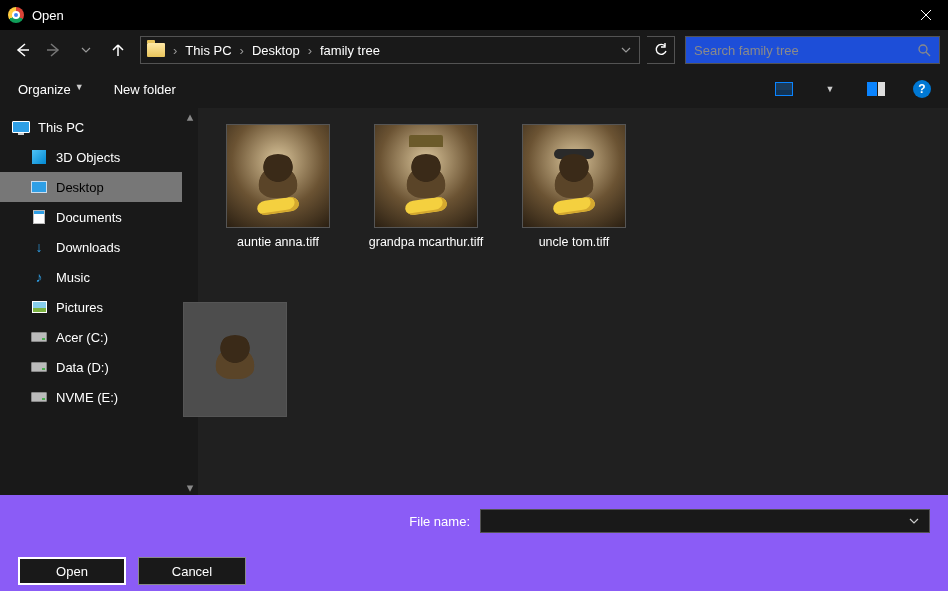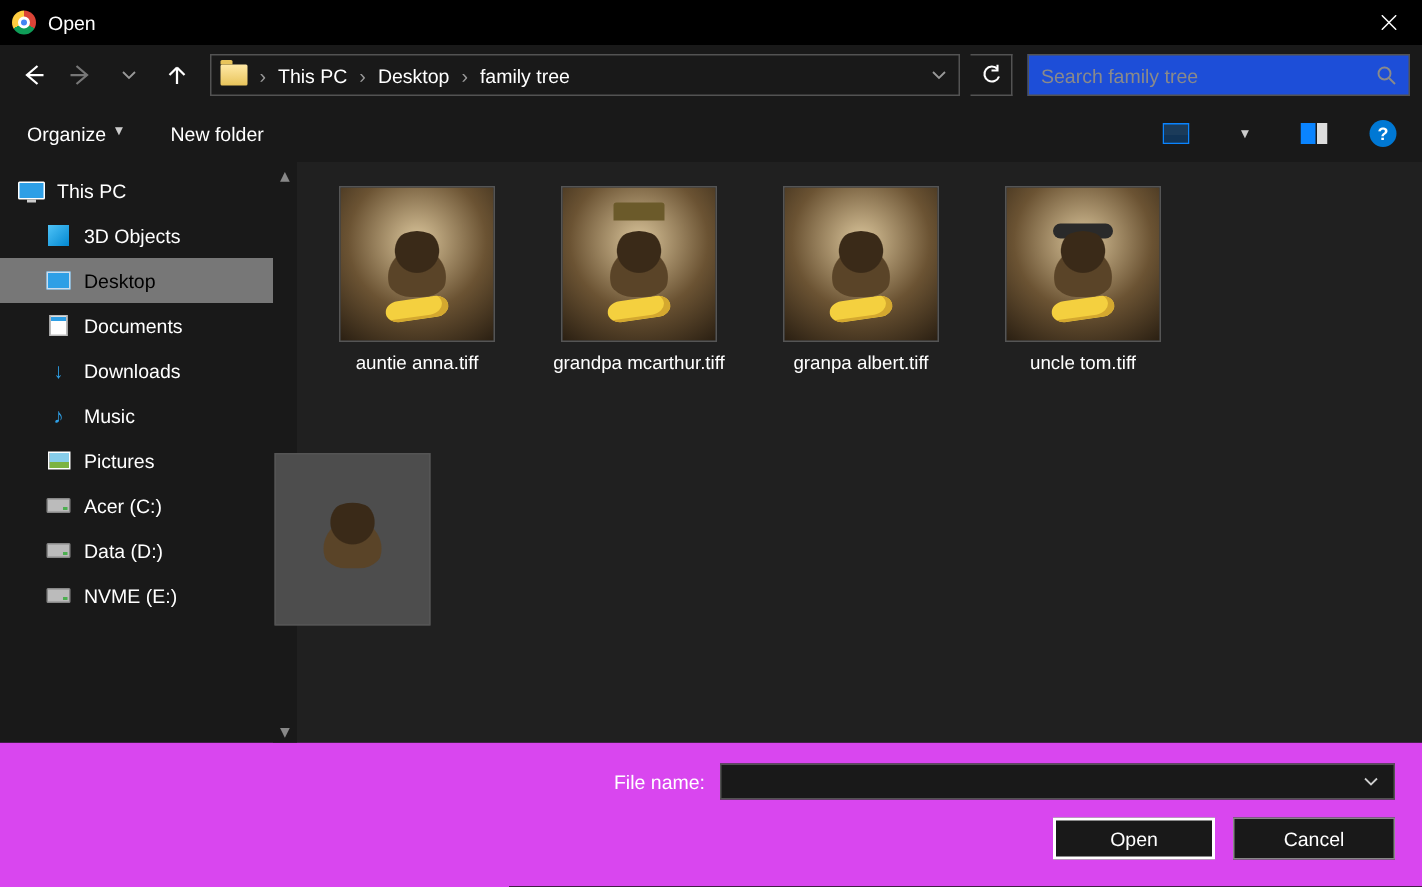--- a/index.html
+++ b/index.html
@@ -71,21 +71,21 @@
   .content{flex:1;background:#202020;padding:12px 10px;display:flex;gap:8px;align-items:flex-start;}
   .file-item{width:140px;display:flex;flex-direction:column;align-items:center;text-align:left;gap:6px;padding:4px;}
   .thumb{width:104px;height:104px;border:1px solid #555;background:radial-gradient(circle at 50% 35%, #d9c49a 0%, #6b5333 55%, #2a1f12 100%);position:relative;overflow:hidden;}
   .thumb::after{content:"";position:absolute;left:50%;top:28%;width:44px;height:44px;background:radial-gradient(circle at 50% 30%, #3a2a18 0 38%, transparent 40%), radial-gradient(circle at 50% 70%, #5a4428 0 50%, transparent 52%);transform:translateX(-50%);border-radius:50% 50% 40% 40%;}
   .banana{position:absolute;left:50%;bottom:14%;width:42px;height:14px;background:#f4d03f;border-radius:10px 10px 10px 10px / 8px 8px 8px 8px;transform:translateX(-50%) rotate(-8deg);box-shadow:inset -4px -2px 0 #d4a82f;}
   .thumb.hat::before{content:"";position:absolute;left:50%;top:10%;width:34px;height:12px;background:#6b5a2a;transform:translateX(-50%);border-radius:2px 2px 0 0;}
   .thumb.goggles::before{content:"";position:absolute;left:50%;top:24%;width:40px;height:10px;background:#2a2a2a;border-radius:6px;transform:translateX(-50%);}
   .file-name{color:#fff;font-size:12.5px;line-height:1.35;word-break:break-word;max-width:130px;}
 
   
-  .footer{height:96px;background:#d946ef;padding:14px 18px;display:flex;flex-direction:column;gap:12px;align-items:flex-end;}
+  .footer{height:96px;background:#8b5cf6;padding:14px 18px;display:flex;flex-direction:column;gap:24px;align-items:flex-start;}
   .fn-row{display:flex;align-items:center;gap:10px;width:100%;justify-content:flex-end;}
   .fn-label{color:#fff;}
   .fn-input{width:450px;height:24px;background:#191919;border:1px solid #535353;display:flex;align-items:center;padding:0 6px;}
   .fn-input input{flex:1;background:transparent;border:none;outline:none;color:#fff;font-size:13px;}
   .fn-drop{color:#ccc;padding:0 4px;}
   .filter-select{width:235px;height:24px;background:#191919;border:1px solid #535353;display:flex;align-items:center;padding:0 8px;justify-content:space-between;color:#fff;}
   .btn-row{display:flex;gap:12px;}
   .dlg-btn{width:108px;height:28px;background:#191919;border:1px solid #888;color:#fff;display:flex;align-items:center;justify-content:center;}
   .dlg-btn.primary{border:2px solid #fff;}
 
@@ -269,26 +269,20 @@
         </div>
       <div class="file-name">auntie anna.tiff</div>
     </div>
     <div class="file-item">
       <div class="thumb hat">
           <span class="banana"></span>
         </div>
       <div class="file-name">grandpa mcarthur.tiff</div>
     </div>
     <div class="file-item">
-      <div class="thumb">
-          <span class="banana"></span>
-        </div>
-      <div class="file-name">granpa albert.tiff</div>
-    </div>
-    <div class="file-item">
       <div class="thumb goggles">
           <span class="banana"></span>
         </div>
       <div class="file-name">uncle tom.tiff</div>
     </div>
   </div>
 </div>
 
 <div class="footer">
   <div class="fn-row">

